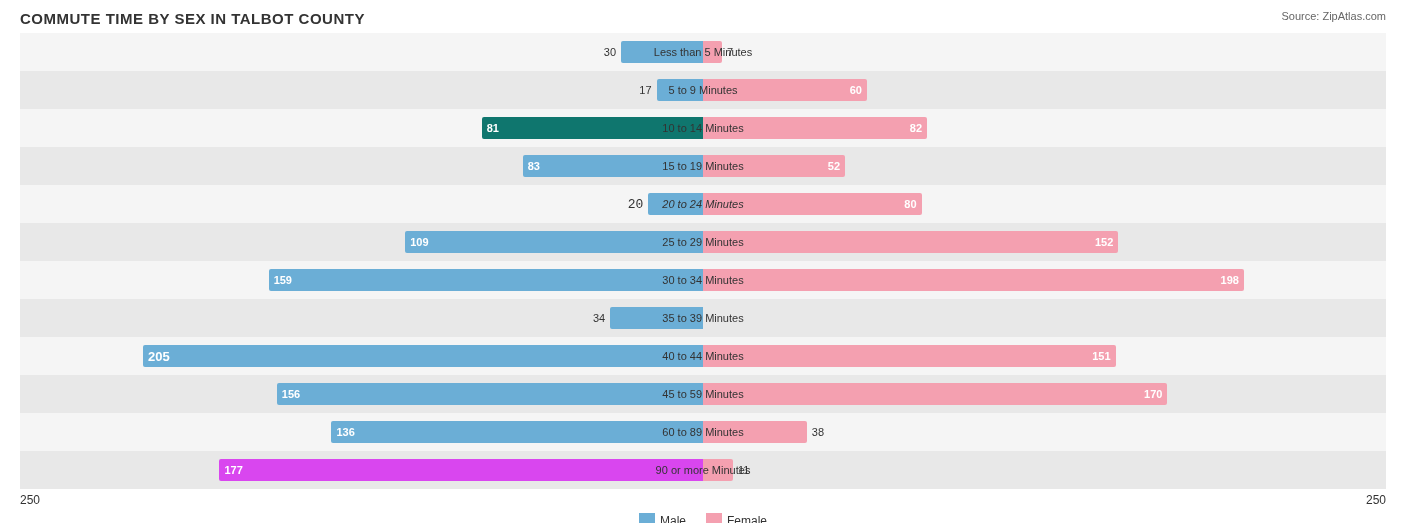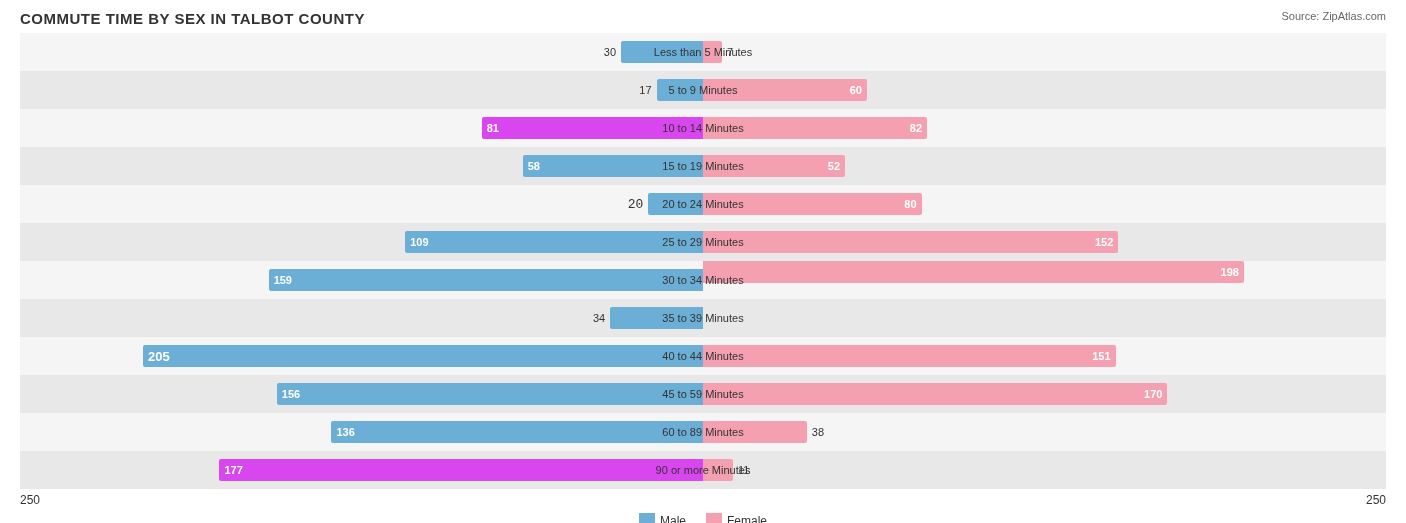--- a/index.html
+++ b/index.html
@@ -117,55 +117,55 @@
     <div style="width:50%;display:flex;align-items:center;justify-content:flex-start;height:100%;position:relative;">
       <div style="width:24%;background:#f4a0b0;height:22px;display:flex;align-items:center;justify-content:flex-end;border-radius:0 2px 2px 0;position:relative;">
         <span style="font-size:11px;color:#fff;font-weight:bold;padding:0 5px;">60</span>
       </div>
 
     </div>
   </div>
         <div class="bar-row" style="position: relative; display: flex; align-items: center; height: 38px;">
     <div style="width:50%;display:flex;align-items:center;justify-content:flex-end;height:100%;position:relative;">
 
-      <div style="width:32.4%;background:#d946ef;height:22px;display:flex;align-items:center;justify-content:flex-start;border-radius:2px 0 0 2px;position:relative;">
+      <div style="width:32.4%;background:#0f766e;height:22px;display:flex;align-items:center;justify-content:flex-start;border-radius:2px 0 0 2px;position:relative;">
         <span style="font-size:11px;color:#fff;font-weight:bold;padding:0 5px;">81</span>
       </div>
     </div>
     <div style="position:absolute;left:50%;transform:translateX(-50%);font-size:11px;color:#333;white-space:nowrap;z-index:10;text-align:center;background:transparent;">10 to 14 Minutes</div>
     <div style="width:50%;display:flex;align-items:center;justify-content:flex-start;height:100%;position:relative;">
       <div style="width:32.800000000000004%;background:#f4a0b0;height:22px;display:flex;align-items:center;justify-content:flex-end;border-radius:0 2px 2px 0;position:relative;">
         <span style="font-size:11px;color:#fff;font-weight:bold;padding:0 5px;">82</span>
       </div>
 
     </div>
   </div>
         <div class="bar-row" style="position: relative; display: flex; align-items: center; height: 38px;">
     <div style="width:50%;display:flex;align-items:center;justify-content:flex-end;height:100%;position:relative;">
 
       <div style="width:26.400000000000002%;background:#6baed6;height:22px;display:flex;align-items:center;justify-content:flex-start;border-radius:2px 0 0 2px;position:relative;">
-        <span style="font-size:11px;color:#fff;font-weight:bold;padding:0 5px;">58</span>
+        <span style="font-size:11px;color:#fff;font-weight:bold;padding:0 5px;">83</span>
       </div>
     </div>
     <div style="position:absolute;left:50%;transform:translateX(-50%);font-size:11px;color:#333;white-space:nowrap;z-index:10;text-align:center;background:transparent;">15 to 19 Minutes</div>
     <div style="width:50%;display:flex;align-items:center;justify-content:flex-start;height:100%;position:relative;">
       <div style="width:20.8%;background:#f4a0b0;height:22px;display:flex;align-items:center;justify-content:flex-end;border-radius:0 2px 2px 0;position:relative;">
         <span style="font-size:11px;color:#fff;font-weight:bold;padding:0 5px;">52</span>
       </div>
 
     </div>
   </div>
         <div class="bar-row" style="position: relative; display: flex; align-items: center; height: 38px;">
     <div style="width:50%;display:flex;align-items:center;justify-content:flex-end;height:100%;position:relative;">
       <span style="font-size:13px;color:#333;margin-right:5px;font-family:Liberation Mono, monospace;">20</span>
       <div style="width:8%;background:#6baed6;height:22px;display:flex;align-items:center;justify-content:flex-start;border-radius:2px 0 0 2px;position:relative;">
         
       </div>
     </div>
-    <div style="position:absolute;left:50%;transform:translateX(-50%);font-size:11px;color:#333;white-space:nowrap;z-index:10;text-align:center;background:transparent;">20 to 24 Minutes</div>
+    <div style="position:absolute;left:50%;transform:translateX(-50%);font-size:11px;color:#333;white-space:nowrap;z-index:10;text-align:center;background:transparent;font-style:italic;">20 to 24 Minutes</div>
     <div style="width:50%;display:flex;align-items:center;justify-content:flex-start;height:100%;position:relative;">
       <div style="width:32%;background:#f4a0b0;height:22px;display:flex;align-items:center;justify-content:flex-end;border-radius:0 2px 2px 0;position:relative;">
         <span style="font-size:11px;color:#fff;font-weight:bold;padding:0 5px;">80</span>
       </div>
 
     </div>
   </div>
         <div class="bar-row" style="position: relative; display: flex; align-items: center; height: 38px;">
     <div style="width:50%;display:flex;align-items:center;justify-content:flex-end;height:100%;position:relative;">
 
@@ -182,21 +182,21 @@
     </div>
   </div>
         <div class="bar-row" style="position: relative; display: flex; align-items: center; height: 38px;">
     <div style="width:50%;display:flex;align-items:center;justify-content:flex-end;height:100%;position:relative;">
 
       <div style="width:63.6%;background:#6baed6;height:22px;display:flex;align-items:center;justify-content:flex-start;border-radius:2px 0 0 2px;position:relative;">
         <span style="font-size:11px;color:#fff;font-weight:bold;padding:0 5px;">159</span>
       </div>
     </div>
     <div style="position:absolute;left:50%;transform:translateX(-50%);font-size:11px;color:#333;white-space:nowrap;z-index:10;text-align:center;background:transparent;">30 to 34 Minutes</div>
-    <div style="width:50%;display:flex;justify-content:flex-start;height:100%;position:relative;">
+    <div style="width:50%;display:flex;align-items:center;justify-content:flex-start;height:100%;position:relative;">
       <div style="width:79.2%;background:#f4a0b0;height:22px;display:flex;align-items:center;justify-content:flex-end;border-radius:0 2px 2px 0;position:relative;">
         <span style="font-size:11px;color:#fff;font-weight:bold;padding:0 5px;">198</span>
       </div>
 
     </div>
   </div>
         <div class="bar-row" style="position: relative; display: flex; align-items: center; height: 38px;">
     <div style="width:50%;display:flex;align-items:center;justify-content:flex-end;height:100%;position:relative;">
       <span style="font-size:11px;color:#333;margin-right:5px;">34</span>
       <div style="width:13.600000000000001%;background:#6baed6;height:22px;display:flex;align-items:center;justify-content:flex-start;border-radius:2px 0 0 2px;position:relative;">

